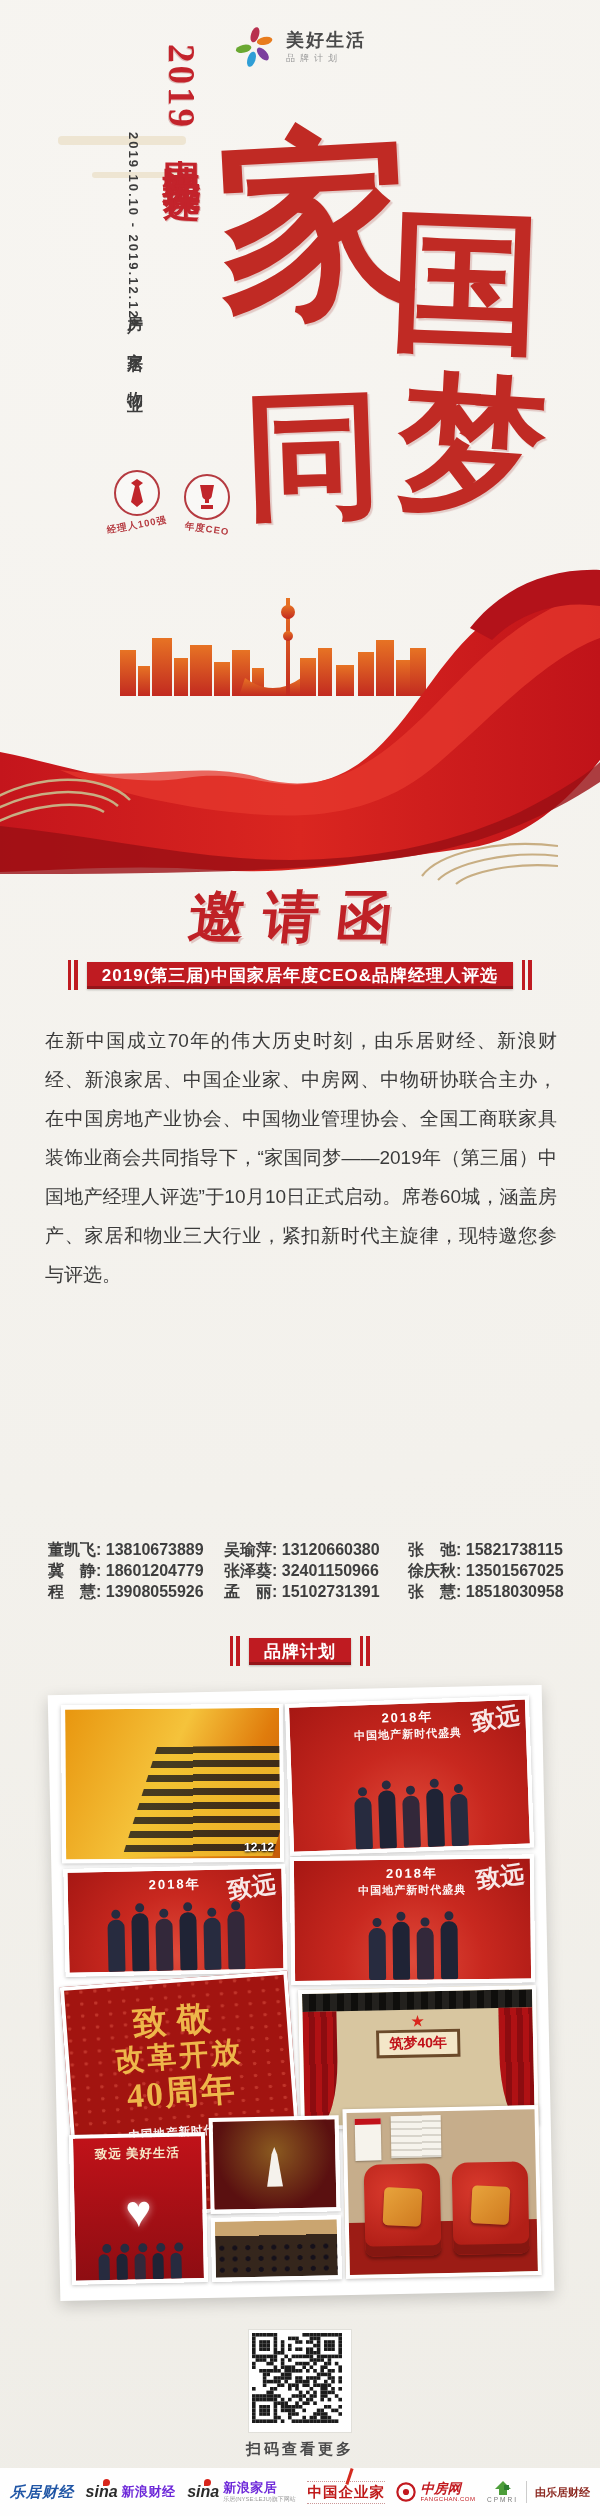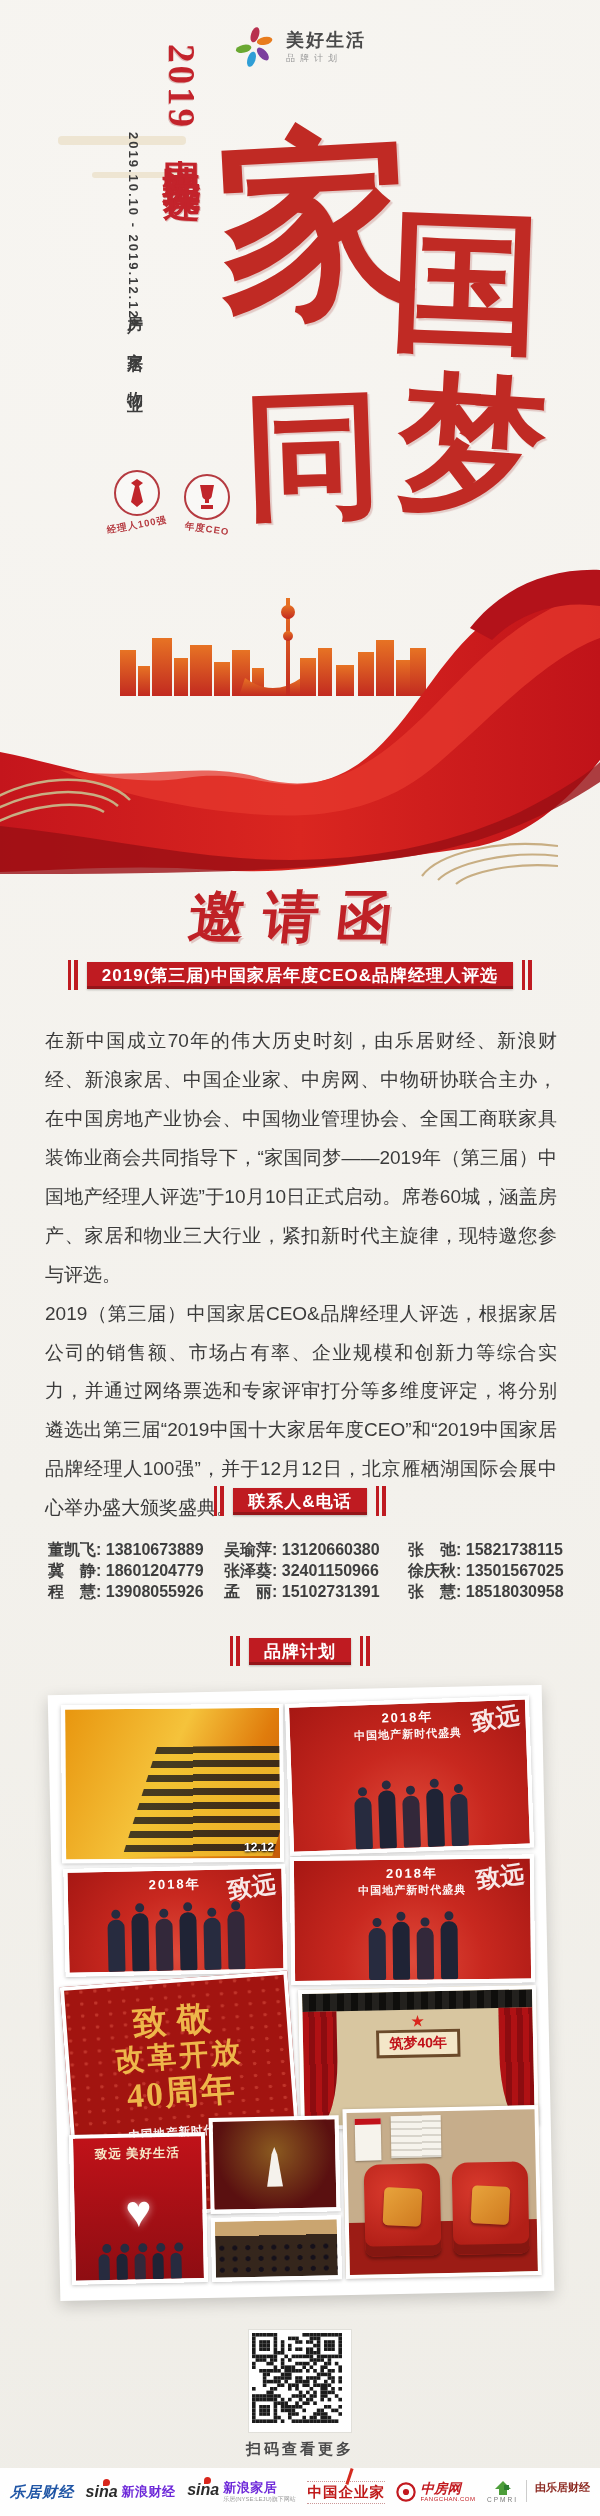--- a/index.html
+++ b/index.html
@@ -127,21 +127,21 @@
   .poster.a{left:8px;top:6px;width:26px;height:36px;border-top:6px solid #c1121a;}
   .poster.b{left:44px;top:4px;width:50px;height:42px;
             background:repeating-linear-gradient(180deg,#f6f3ec 0 5px,#d8d4cb 5px 7px);}
   
   .qr-wrap{position:absolute;top:2330px;left:0;right:0;display:flex;flex-direction:column;align-items:center;z-index:2;}
   .qr-box{width:96px;height:96px;background:#fff;padding:3px;box-shadow:0 0 0 1px rgba(0,0,0,.06);}
   .qr-caption{margin-top:8px;font-size:15px;color:#4a4a4a;letter-spacing:3px;font-weight:bold;}
   
   .footer{position:absolute;top:2468px;left:0;width:600px;height:48px;background:#fefefe;
           display:flex;align-items:center;justify-content:space-between;padding:0 10px;box-sizing:border-box;z-index:4;}
-  .lg{display:flex;gap:4px;}
+  .lg{display:flex;align-items:center;gap:4px;}
   .leju-txt{position:relative;color:#1f55a5;font-weight:900;font-size:15px;font-style:italic;letter-spacing:1px;}
   .leju-slash{position:absolute;left:58%;top:0;width:3px;height:17px;background:#d42b1f;transform:rotate(18deg);}
   .sina-b{font-weight:900;font-size:16px;color:#2b2b2b;font-style:italic;position:relative;}
   .sina-b::before{content:"";position:absolute;top:-4px;left:54%;width:7px;height:7px;border-radius:50% 50% 50% 0;background:#d8261c;}
   .sina-cn{font-size:13px;font-weight:bold;color:#6d28d9;letter-spacing:.5px;}
   .sina-col{display:flex;flex-direction:column;line-height:1.1;}
   .sina-sub{font-size:6px;color:#9a9a9a;margin-top:1px;}
   .cec{color:#c01a1a;font-weight:900;font-size:14.5px;font-family:"Liberation Serif",serif;letter-spacing:1px;
        border-top:1px dotted #c99;border-bottom:1px dotted #c99;padding:1px 0;}
   .fang-icon{width:20px;height:20px;}
@@ -257,28 +257,22 @@
 
   <div class="inv-title">邀请函</div>
   <div class="banner banner-invite">
     <span class="orn"></span>
     <span class="banner-box">2019(第三届)中国家居年度CEO&amp;品牌经理人评选</span>
     <span class="orn"></span>
   </div>
 
   <div class="body-text">
     <p>在新中国成立70年的伟大历史时刻，由乐居财经、新浪财经、新浪家居、中国企业家、中房网、中物研协联合主办，在中国房地产业协会、中国物业管理协会、全国工商联家具装饰业商会共同指导下，“家国同梦——2019年（第三届）中国地产经理人评选”于10月10日正式启动。席卷60城，涵盖房产、家居和物业三大行业，紧扣新时代主旋律，现特邀您参与评选。</p>
-    <p>2019（第三届）中国家居CEO&amp;品牌经理人评选，根据家居公司的销售额、市场占有率、企业规模和创新力等综合实力，并通过网络票选和专家评审打分等多维度评定，将分别遴选出第三届“2019中国十大家居年度CEO”和“2019中国家居品牌经理人100强”，并于12月12日，北京雁栖湖国际会展中心举办盛大颁奖盛典。</p>
-  </div>
-
-  <div class="banner banner-contact">
-    <span class="orn"></span>
-    <span class="banner-box">联系人&amp;电话</span>
-    <span class="orn"></span>
-  </div>
+  </div>
+
   <div class="contacts">
     <div class="contact"><span>董凯飞</span>: <span>13810673889</span></div>
     <div class="contact"><span>吴瑜萍</span>: <span>13120660380</span></div>
     <div class="contact"><span>张　弛</span>: <span>15821738115</span></div>
     <div class="contact"><span>冀　静</span>: <span>18601204779</span></div>
     <div class="contact"><span>张泽葵</span>: <span>32401150966</span></div>
     <div class="contact"><span>徐庆秋</span>: <span>13501567025</span></div>
     <div class="contact"><span>程　慧</span>: <span>13908055926</span></div>
     <div class="contact"><span>孟　丽</span>: <span>15102731391</span></div>
     <div class="contact"><span>张　慧</span>: <span>18518030958</span></div>

